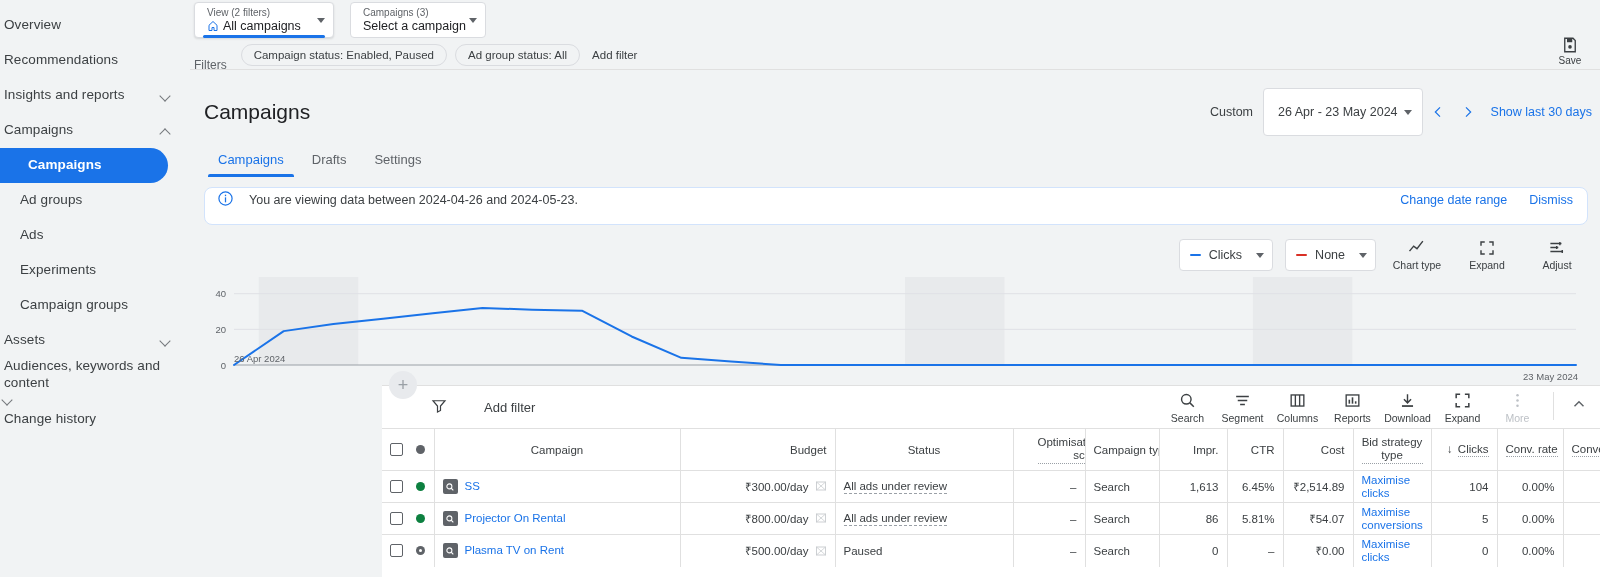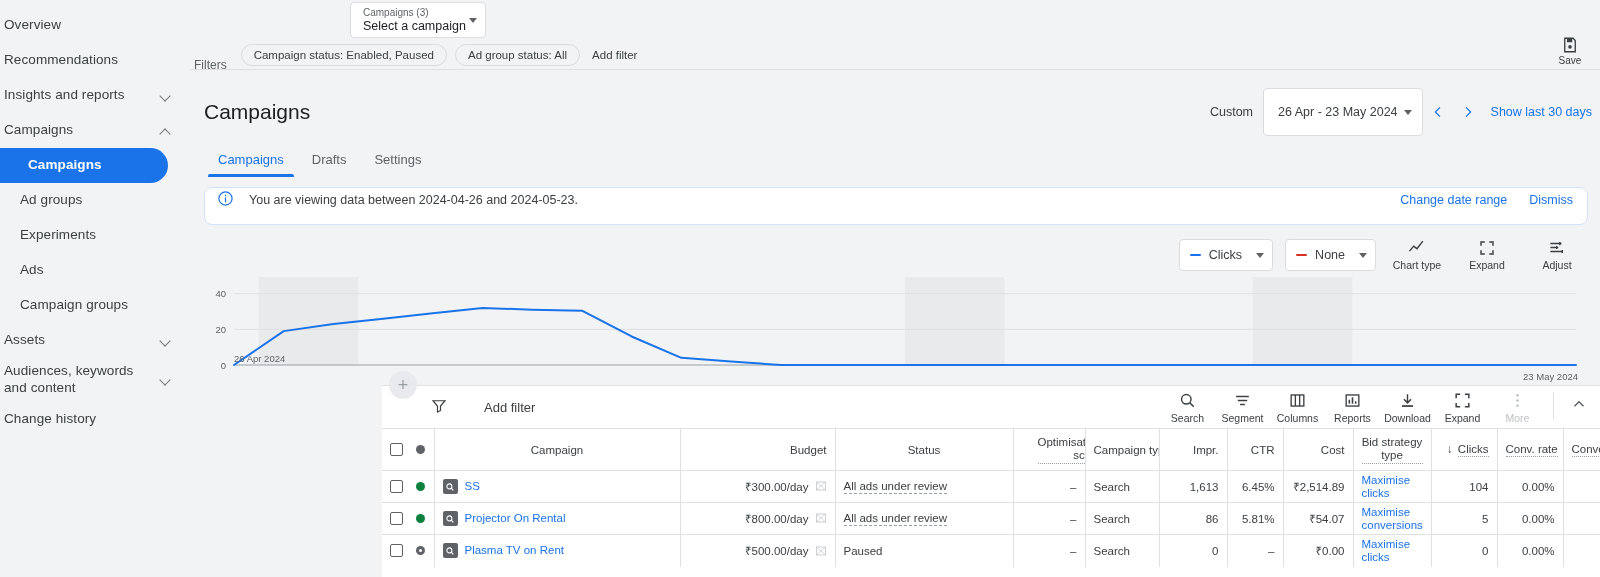--- a/index.html
+++ b/index.html
@@ -21,21 +21,21 @@
     background: #f1f3f4; padding-top: 8px;
     overflow: hidden;
   }
   .nav-item {
     display: flex; align-items: center; justify-content: space-between;
     height: 35px; padding: 0 16px 0 0; margin: 0 0 0 0;
     font-size: 13.5px; color: #3c4043; cursor: pointer;
     letter-spacing: .1px;
   }
   .nav-item .lbl { padding-left: 4px; line-height: 1.25; }
-  .nav-item.tall { height: 44px; align-items: center; }
+  .nav-item.tall { height: 44px; align-items: flex-start; flex-direction: column; }
   .nav-item.sub { padding-left: 16px; font-size: 13.5px; height: 35px; }
   .nav-item.active {
     background: #1a73e8; color: #fff; font-weight: bold;
     border-radius: 0 18px 18px 0; margin-right: 20px;
     width: 168px;
   }
   .nav-item.active .lbl { padding-left: 12px; }
   .chev {
     width: 16px; height: 16px; flex: 0 0 16px;
     display: inline-block; position: relative; opacity: .85;
@@ -217,24 +217,24 @@
           <span class="lbl">Campaigns</span>
           <span class="chev up"></span>
         </div>
         <div class="nav-item sub active">
           <span class="lbl">Campaigns</span>
         </div>
         <div class="nav-item sub">
           <span class="lbl">Ad groups</span>
         </div>
         <div class="nav-item sub">
+          <span class="lbl">Ads</span>
+        </div>
+        <div class="nav-item sub">
           <span class="lbl">Experiments</span>
-        </div>
-        <div class="nav-item sub">
-          <span class="lbl">Ads</span>
         </div>
         <div class="nav-item sub">
           <span class="lbl">Campaign groups</span>
         </div>
         <div class="nav-item">
           <span class="lbl">Assets</span>
           <span class="chev"></span>
         </div>
         <div class="nav-item tall">
           <span class="lbl">Audiences, keywords and content</span>
@@ -242,20 +242,34 @@
         </div>
         <div class="nav-item">
           <span class="lbl">Change history</span>
         </div>
       </div>
   </nav>
 
   <div class="main">
 
     <div class="topbar">
+      <div class="selector view">
+        <div class="sel-inner">
+          <div class="sel-top">View (2 filters)</div>
+          <div class="sel-bot">
+            <span class="home-ico">
+              <svg width="12" height="12" viewBox="0 0 24 24">
+                  <path d="M4 10.5V21h6v-6h4v6h6V10.5L12 3z" fill="none" stroke="#1a73e8" stroke-width="2"></path>
+                </svg>
+            </span>
+            <span>All campaigns</span>
+          </div>
+        </div>
+        <span class="caret"></span>
+      </div>
 
       <div class="selector camp">
         <div class="sel-inner">
           <div class="sel-top">Campaigns (3)</div>
           <div class="sel-bot">
               <span>Select a campaign</span>
             </div>
         </div>
         <span class="caret"></span>
       </div>

